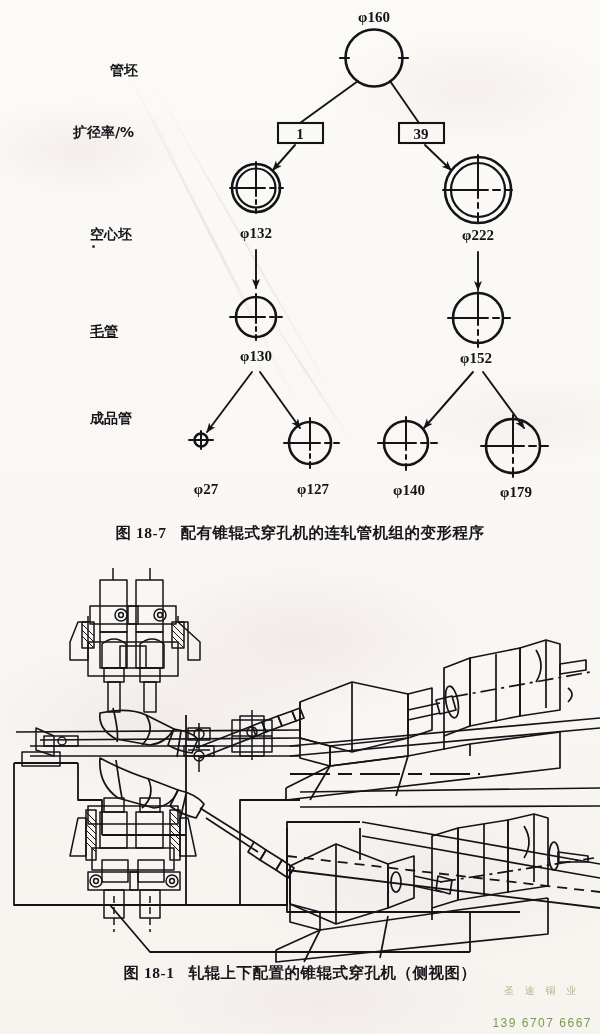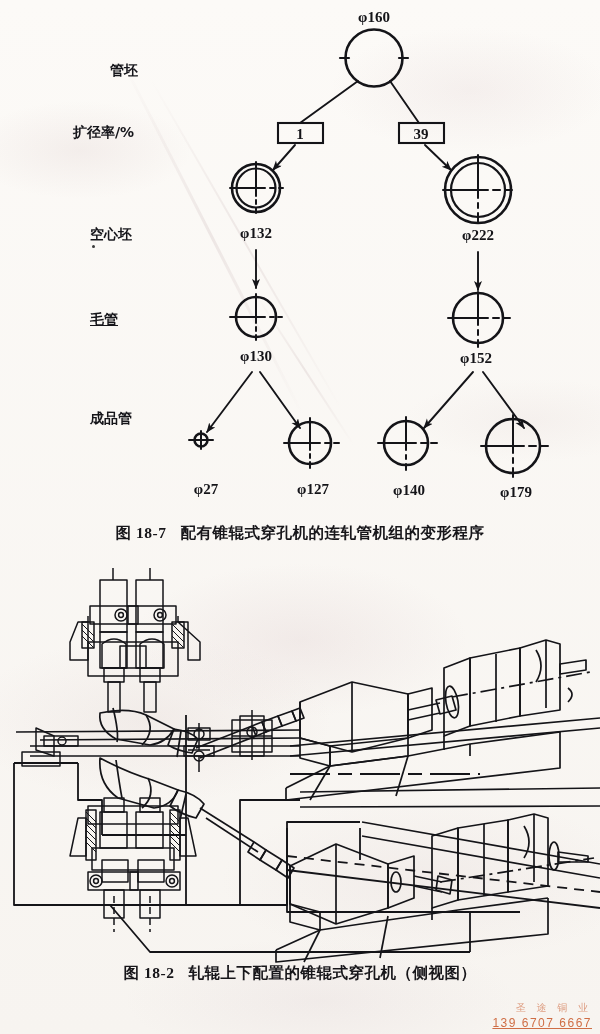--- a/index.html
+++ b/index.html
@@ -36,26 +36,26 @@
   .cap{
     position:absolute;left:0;width:600px;text-align:center;
     font-family:"Liberation Serif","DejaVu Serif",serif;
     font-weight:bold;font-size:15.5px;letter-spacing:.5px;
     color:#17161a;z-index:3;
   }
   #cap1{top:523px;}
   #cap2{top:963px;}
   .cap .num{margin-right:14px;font-family:Liberation Serif, serif;}
   .watermark{
-    position:absolute;right:8px;bottom:4px;text-align:right;
-    color:#c2410c;z-index:4;opacity:.75;
+    position:absolute;right:8px;bottom:4px;text-align:center;
+    color:#4d7c0f;z-index:4;opacity:.75;
     font-family:"Liberation Sans","DejaVu Sans",sans-serif;
   }
   .wm-name{font-size:10px;letter-spacing:4px;opacity:.65;display:block;}
-  .wm-phone{font-size:12px;letter-spacing:1.5px;display:block;margin-top:1px;text-decoration:underline;}
+  .wm-phone{font-size:12px;letter-spacing:1.5px;display:block;margin-top:18px;}
   .rowlabel{
     position:absolute;z-index:3;
     font-family:"DejaVu Sans","Liberation Sans",sans-serif;
     font-weight:bold;font-size:14px;color:#15151a;
     white-space:nowrap;
   }
   .dimlabel, .boxlabel, .toplabel{
     font-family:"Liberation Serif","DejaVu Serif",serif;
     font-weight:bold;font-size:15px;fill:#141418;
   }
@@ -196,21 +196,21 @@
     <text class="dimlabel" x="206" y="494" text-anchor="middle">φ27</text>
     <text class="dimlabel" x="313" y="494" text-anchor="middle">φ127</text>
     <text class="dimlabel" x="409" y="495" text-anchor="middle">φ140</text>
     <text class="dimlabel" x="516" y="497" text-anchor="middle">φ179</text>
   </svg>
 </div>
 
 <span class="rowlabel" style="left:90px;top:62px;margin-left:20px;">管坯</span>
 <span class="rowlabel" style="left:73px;top:124px;">扩径率/%</span>
 <span class="rowlabel" style="left:90px;top:186px;margin-top:40px;">空心坯</span>
-<span class="rowlabel" style="left:90px;top:311px;text-decoration:underline;">毛管</span>
+<span class="rowlabel" style="left:90px;top:323px;text-decoration:underline;">毛管</span>
 <span class="rowlabel" style="left:90px;top:410px;">成品管</span>
 
 <div class="cap" id="cap1">
   <span class="num">图 18-7</span><span>配有锥辊式穿孔机的连轧管机组的变形程序</span>
 </div>
 
 <div class="fig" id="fig2">
   <svg width="600" height="474" viewBox="0 0 600 474" xmlns="http://www.w3.org/2000/svg">
     <g stroke="#141418" fill="none" stroke-width="1.5" stroke-linejoin="round">
 
@@ -430,19 +430,19 @@
       </g>
 
       <g stroke-width="1.8">
         <path d="M290,214 L480,214" stroke-dasharray="40 8 14 8"></path>
       </g>
     </g>
   </svg>
 </div>
 
 <div class="cap" id="cap2">
-  <span class="num">图 18-2</span><span>轧辊上下配置的锥辊式穿孔机（侧视图）</span>
+  <span class="num">图 18-1</span><span>轧辊上下配置的锥辊式穿孔机（侧视图）</span>
 </div>
 
 <div class="watermark">
   <span class="wm-name">圣 途 铜 业</span>
   <span class="wm-phone">139 6707 6667</span>
 </div>
 
 </body></html>

